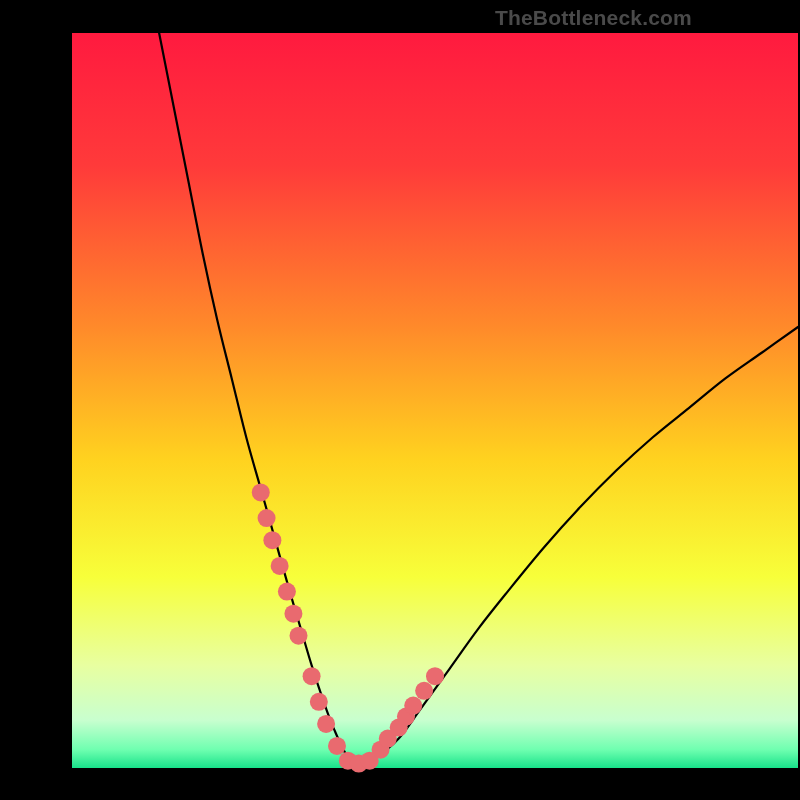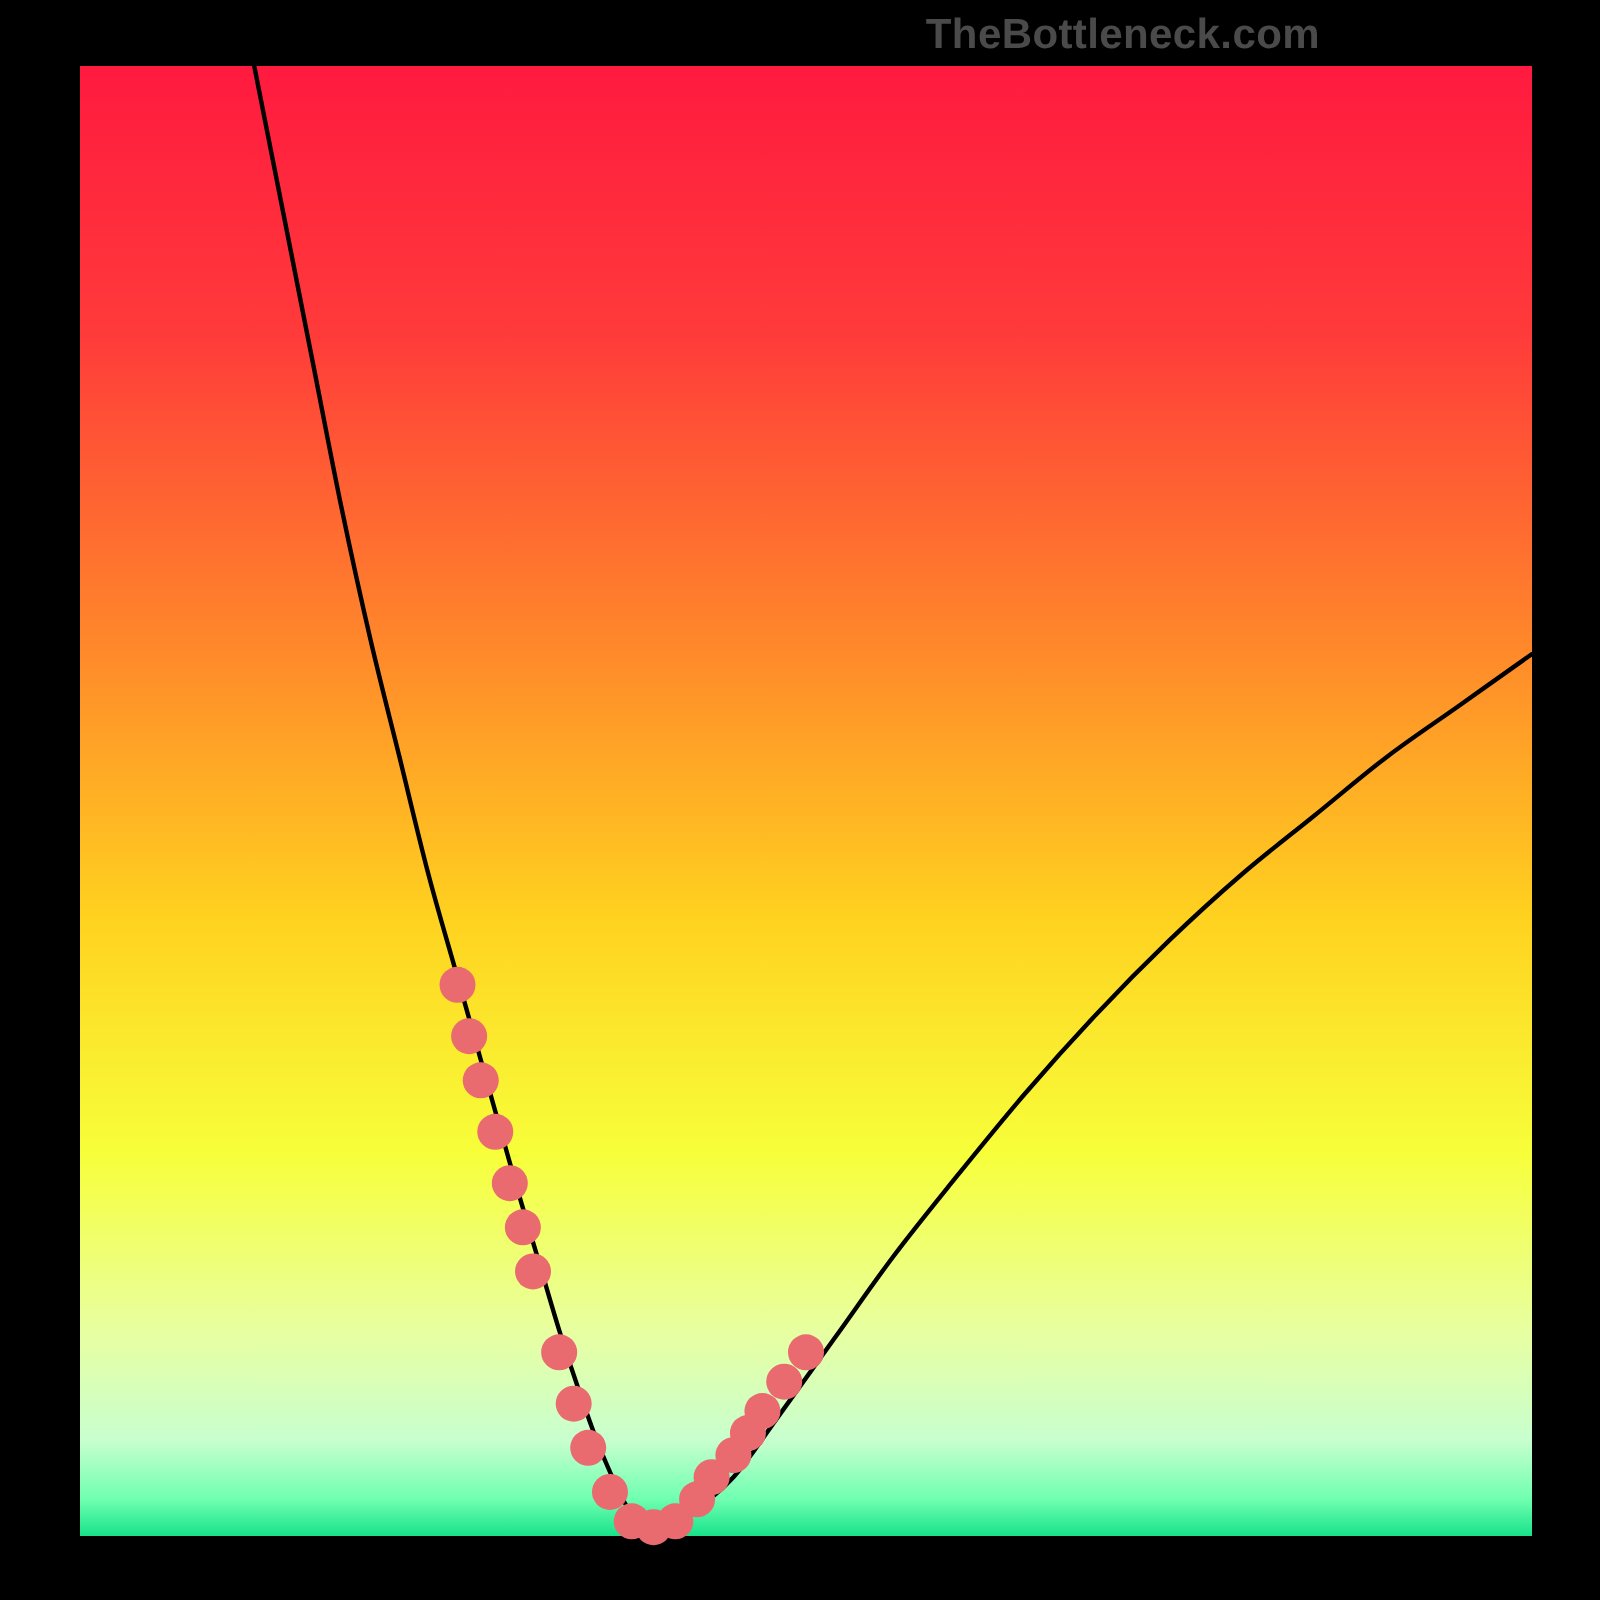--- a/index.html
+++ b/index.html
@@ -7,20 +7,21 @@
     padding: 0;
     width: 800px;
     height: 800px;
     background: #000;
     overflow: hidden;
   }
   .stage {
     position: relative;
     width: 674px;
     height: 800px;
+    margin-left: 32px;
   }
   svg {
     position: absolute;
     top: 0;
     left: 0;
   }
   .watermark {
     position: absolute;
     top: 6px;
     right: 14px;

